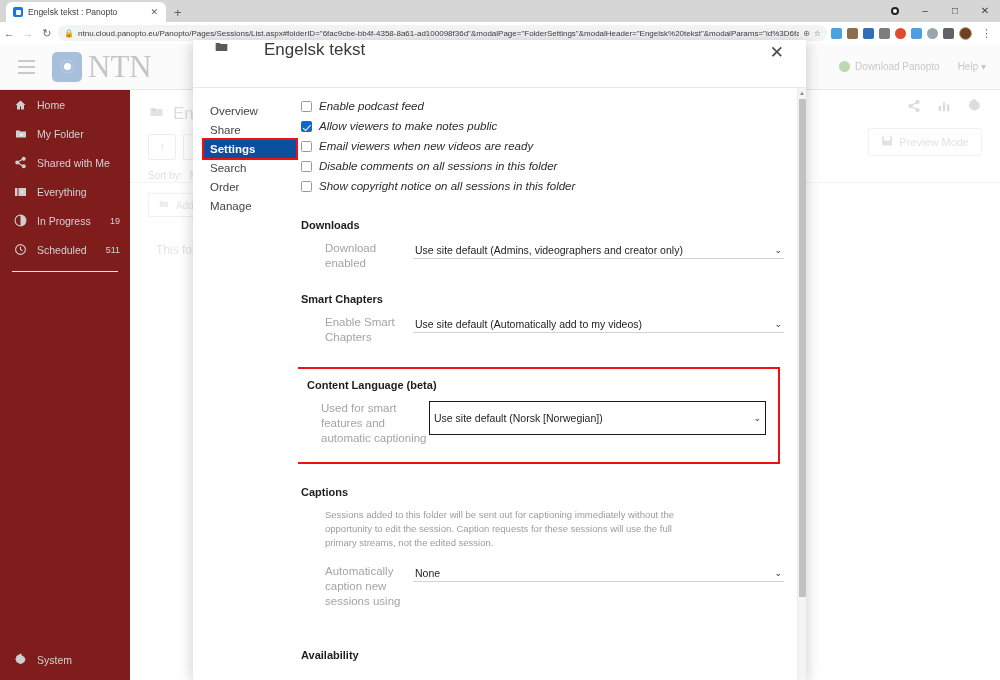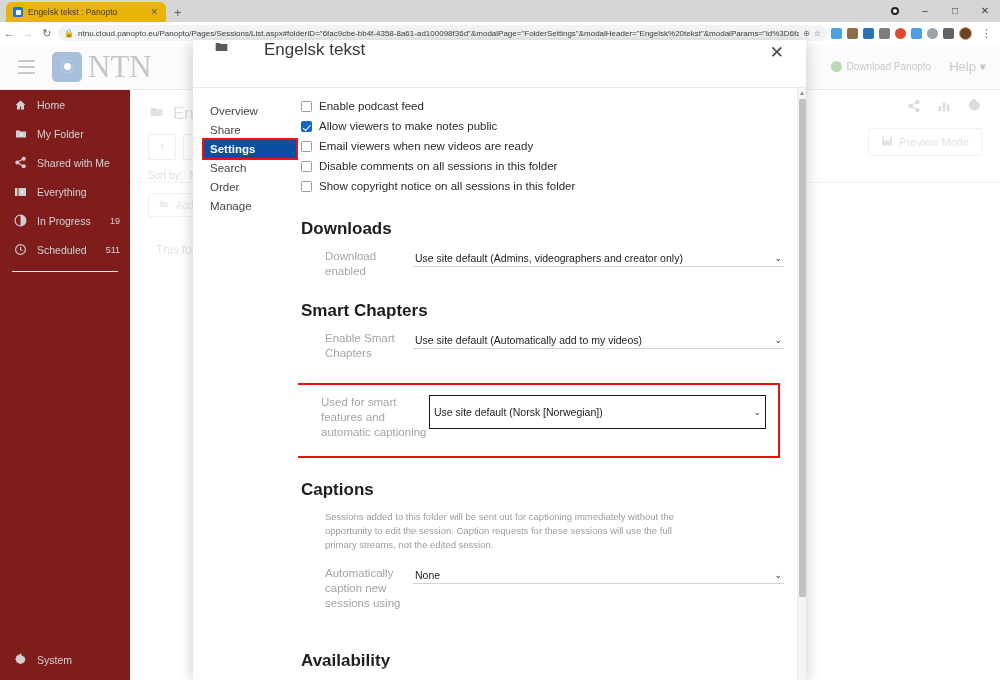--- a/index.html
+++ b/index.html
@@ -13,21 +13,21 @@
 
   
   .browser-titlebar {
     position: absolute; top: 0; left: 0; width: 1000px; height: 22px;
     background: #d6d6d6;
   }
   .tab-strip { position: absolute; top: 0; left: 0; height: 22px; display: flex; align-items: flex-end; }
   .tab {
     display: flex; align-items: center; gap: 5px;
     height: 20px; margin-left: 6px; padding: 0 6px 0 7px;
-    background: #eab308; border-radius: 6px 6px 0 0;
+    background: #ffffff; border-radius: 6px 6px 0 0;
     min-width: 160px; position: relative;
   }
   .tab-fav {
     width: 10px; height: 10px; background: #1a73e8; border-radius: 2px;
     display: flex; align-items: center; justify-content: center; flex: 0 0 auto;
   }
   .tab-fav::after { content: ""; width: 5px; height: 5px; background: #fff; border-radius: 1px; }
   .tab-title {
     font-size: 8.5px; color: #3c4043; white-space: nowrap; overflow: hidden;
     text-overflow: ellipsis; flex: 1 1 auto;
@@ -79,21 +79,21 @@
     display: flex; align-items: center; justify-content: center;
   }
   .brand-mark::after {
     content:""; width: 13px; height: 13px; border-radius: 50%;
     background: #fff; box-shadow: 0 0 0 3px #a8bfdc inset;
   }
   .brand-text { font-family: "Liberation Serif", serif; font-size: 31px; color: #c5c5c5; letter-spacing: 0px; }
   .header-right { margin-left: auto; display: flex; align-items: center; gap: 18px; padding-right: 14px; }
   .dl-panopto { display:flex; align-items:center; gap:5px; font-size: 10px; color: #c8c8c8; }
   .dl-dot { width: 11px; height: 11px; border-radius: 50%; background: #bcd9b4; display:inline-block;}
-  .help-lnk { font-size: 13px; color: #c8c8c8; }
+  .help-lnk { font-size: 10px; color: #c8c8c8; }
 
   .app-body { position: absolute; top: 46px; left: 0; width: 1000px; height: 590px; display: flex; }
 
   .sidebar { width: 130px; height: 590px; background: #7f1d1d; position: relative; }
   .nav-item {
     height: 29px; display: flex; align-items: center; gap: 9px; padding-left: 13px;
     font-size: 10.5px; color: #d2d2d2; position: relative;
   }
   .nav-item .ni-label { flex: 1 1 auto; }
   .nav-item .ni-count { font-size: 9px; color: #d2d2d2; padding-right: 10px; }
@@ -145,33 +145,33 @@
     font-size: 11.5px; color: #444; padding: 3px 0 3px 6px; margin-bottom: 1px;
     margin-left: -6px; width: 92px;
   }
   .mn-item.active {
     background: #0b4f9e; color: #ffffff; font-weight: bold;
     outline: 2px solid #ee1111; outline-offset: 0px;
   }
 
   .modal-pane { flex: 1 1 auto; padding: 12px 22px 0 3px; position: relative; overflow: hidden; }
 
-  .chk-row { display: flex; align-items: flex-start; gap: 7px; margin-bottom: 7px; }
+  .chk-row { display: flex; align-items: flex-start; gap: 7px; margin-bottom: 7px; font-style: italic; }
   .chk {
     width: 11px; height: 11px; border: 1px solid #9a9a9a; border-radius: 1.5px;
     background: #fff; flex: 0 0 auto; margin-top: 1px; position: relative;
   }
   .chk.on { background: #1268c3; border-color: #1268c3; }
   .chk.on::after {
     content: ""; position: absolute; left: 3px; top: 0.5px; width: 3px; height: 6.5px;
     border: solid #fff; border-width: 0 1.6px 1.6px 0; transform: rotate(42deg);
   }
   .chk-label { font-size: 11.5px; color: #2b2b2b; line-height: 13px; }
 
-  .sec-title { font-size: 17px; color: #1d1d1d; font-weight: bold; margin: 22px 0 10px 0; }
+  .sec-title { font-size: 11px; color: #1d1d1d; font-weight: bold; margin: 22px 0 10px 0; }
   .sec-title.first { margin-top: 26px; }
   .fld-row { display: flex; align-items: flex-start; gap: 0; margin-left: 24px; }
   .fld-label { width: 88px; flex: 0 0 88px; font-size: 11.5px; color: #a4a4a4; line-height: 15px; }
   .select {
     flex: 1 1 auto; height: 18px; border: none; border-bottom: 1px solid #d4d4d4;
     background: #fff; display: flex; align-items: center; padding: 0 2px;
     font-size: 10.5px; color: #1d1d1d; position: relative;
   }
   .select .caret { margin-left: auto; font-size: 9px; color: #333; }
   .select.boxed { border: 1px solid #1a1a1a; height: 24px; padding: 16px 4px; }
@@ -461,20 +461,21 @@
         <div class="sec-title">Smart Chapters</div>
         <div class="fld-row">
           <span class="fld-label">Enable Smart Chapters</span>
           <span class="select">
             <span>Use site default (Automatically add to my videos)</span>
             <span class="caret">⌄</span>
           </span>
         </div>
 
         <div class="hl-box">
+          <div class="sec-title">Content Language (beta)</div>
           <div class="fld-row">
             <span class="fld-label">Used for smart features and automatic captioning</span>
             <span class="select boxed">
               <span>Use site default (Norsk [Norwegian])</span>
               <span class="caret">⌄</span>
             </span>
           </div>
         </div>
 
         <div class="sec-title">Captions</div>

